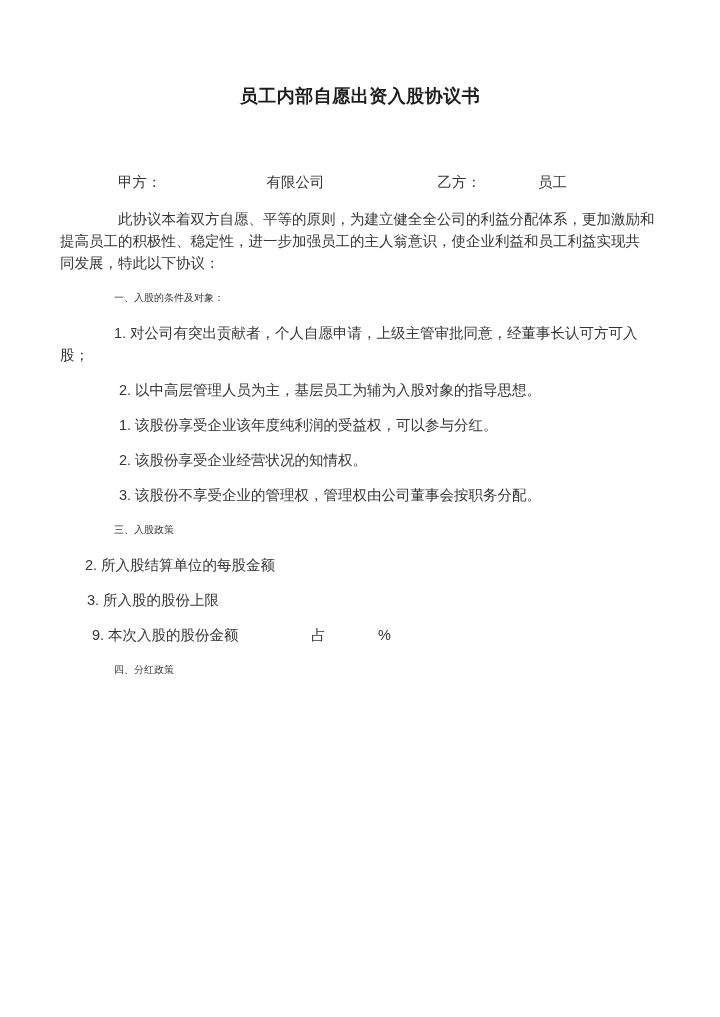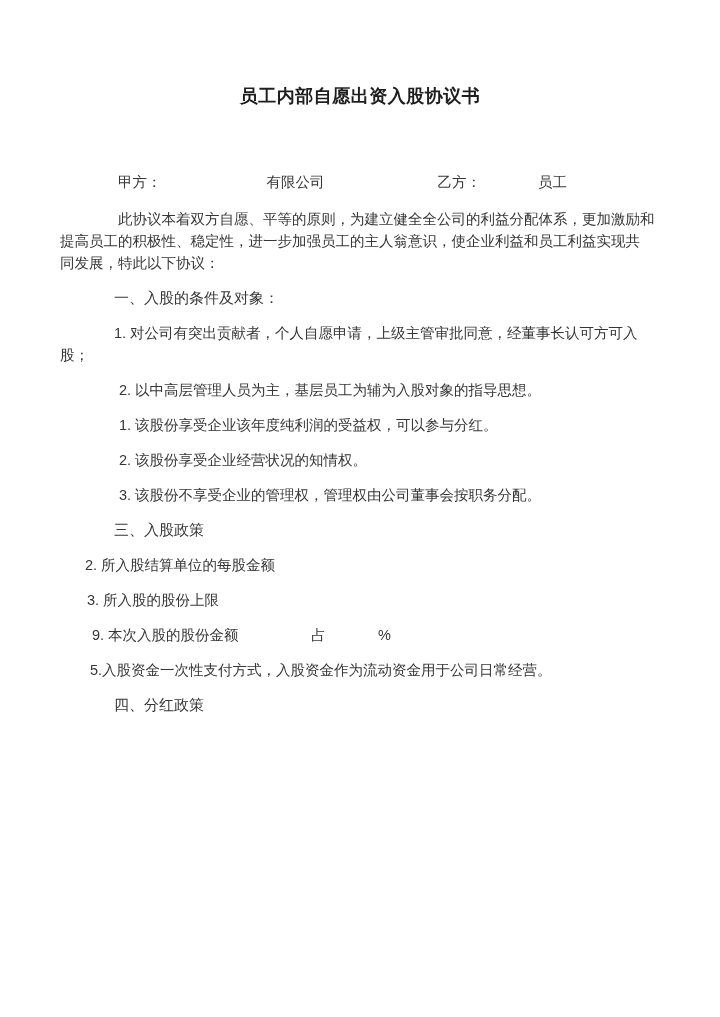--- a/index.html
+++ b/index.html
@@ -43,21 +43,21 @@
   .party-a-label   { margin-left: 58px; }
   .party-a-value   { margin-left: 101px; }
   .party-b-label   { margin-left: 109px; }
   .party-b-value   { margin-left: 53px; }
   .para {
     margin: 13px 0 0 0;
     white-space: pre-wrap;
   }
   .preamble { margin-top: 15px; }
   .heading {
-    font-size: 15px;
+    font-size: 10px;
     font-weight: normal;
     margin: 13px 0 0 0;
     padding-left: 54px;
     line-height: 22px;
   }
   
   .ind58 { text-indent: 58px; }
   .ind54 { text-indent: 54px; }
   .ind59 { text-indent: 59px; }
   .ind66 { text-indent: 66px; }
@@ -91,17 +91,16 @@
   <p class="para ind59">2. 以中高层管理人员为主，基层员工为辅为入股对象的指导思想。</p>
 
   <p class="para ind59">1. 该股份享受企业该年度纯利润的受益权，可以参与分红。</p>
   <p class="para ind59">2. 该股份享受企业经营状况的知情权。</p>
   <p class="para ind59">3. 该股份不享受企业的管理权，管理权由公司董事会按职务分配。</p>
 
   <h2 class="heading">三、入股政策</h2>
   <p class="para ind25">2. 所入股结算单位的每股金额</p>
   <p class="para ind27">3. 所入股的股份上限</p>
   <p class="para ind32">9. 本次入股的股份金额                  占             %</p>
-  <p class="para ind30">5.入股资金一次性支付方式，入股资金作为流动资金用于公司日常经营。</p>
 
   <h2 class="heading">四、分红政策</h2>
 
 </div>
 
 </body></html>

